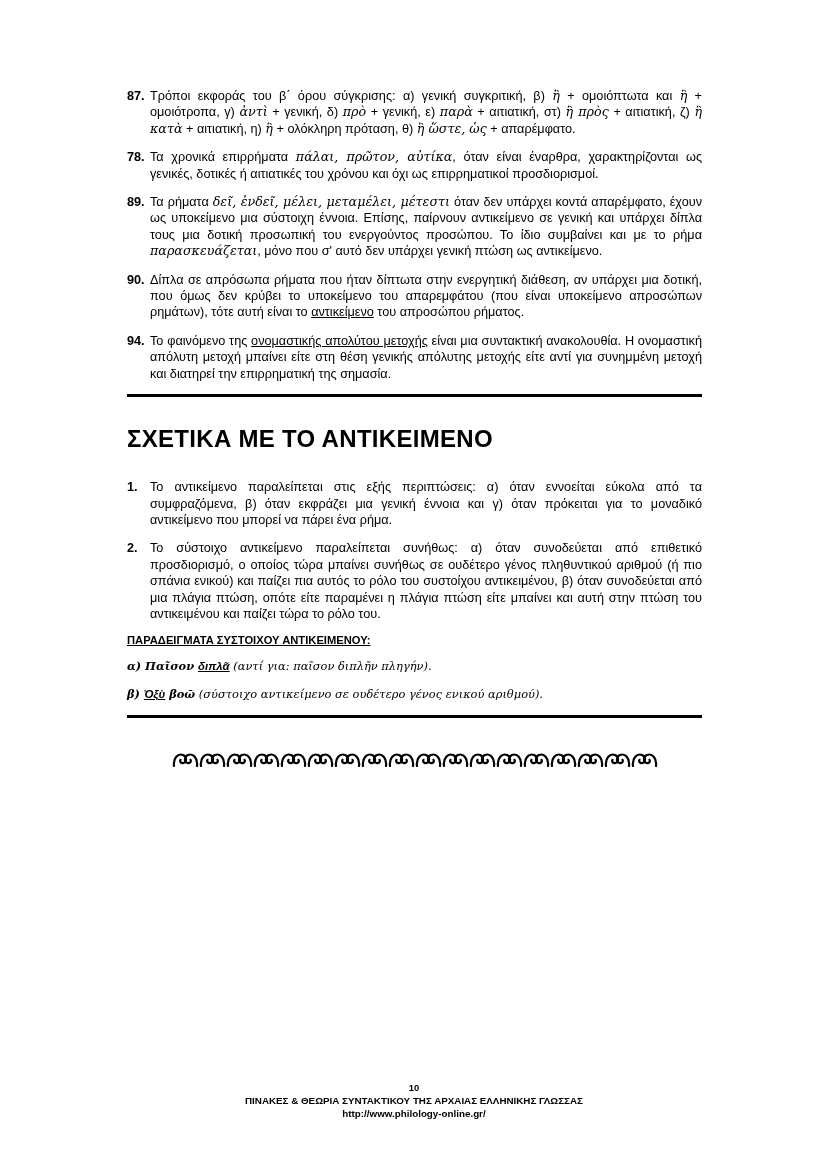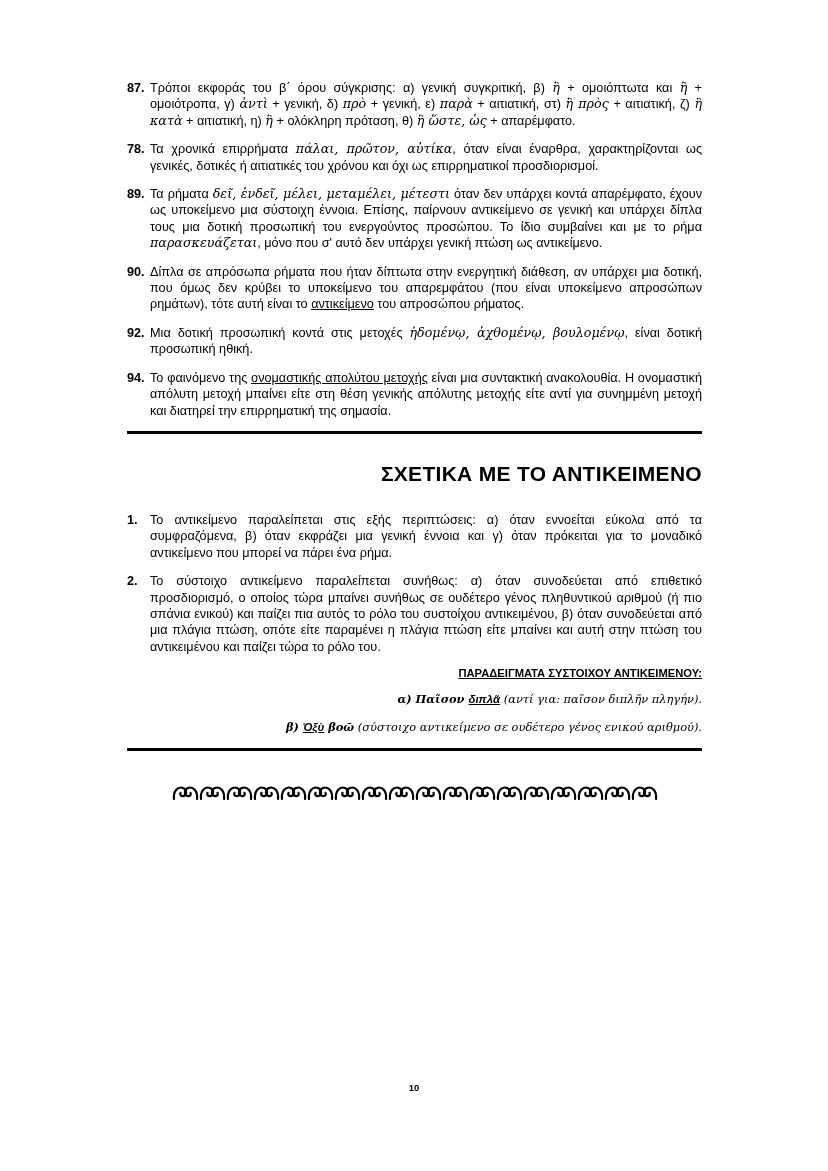--- a/index.html
+++ b/index.html
@@ -4,45 +4,45 @@
 <style>
   html,body {margin:0; padding:0; background:#fff;}
   .page {
     position:relative;
     width:828px; height:1171px;
     background:#ffffff;
     color:#000;
     font-family:"Liberation Sans","DejaVu Sans",sans-serif;
     overflow:hidden;
   }
-  .content {position:absolute; left:127px; top:80px; width:575px;}
+  .content {position:absolute; left:127px; top:88px; width:575px;}
 
   .item {
     position:relative;
     padding-left:23px;
     text-align:justify;
     font-size:12.7px;
     line-height:16.4px;
     margin-bottom:12px;
   }
   .item .num {position:absolute; left:0; top:0; font-weight:700;}
 
   
   .gk   {font-family:"DejaVu Serif","Liberation Serif",serif; font-style:italic;}
   .u    {text-decoration:underline;}
   .gkb  {font-family:"DejaVu Serif","Liberation Serif",serif; font-style:italic; font-weight:700;}
   .gkbu {font-family:Liberation Sans, sans-serif; font-style:italic; font-weight:700; text-decoration:underline;}
 
   .rule {border:none; border-top:3px solid #000; margin:10px 0 0 0;}
   .section-title {
-    font-size:21px; font-weight:700; text-align:right;
+    font-size:24px; font-weight:700; text-align:left;
     letter-spacing:0.3px; margin:28px 0 26px 0;
   }
 
-  .examples {margin-top:6px;text-align:right;}
+  .examples {margin-top:6px;}
   .examples-header {
     font-size:11.2px; font-weight:700; text-decoration:underline;
     margin-bottom:13px;
   }
   .example {font-size:11.4px; line-height:14px; margin-bottom:14px;}
 
   .rule-bottom {border:none; border-top:3px solid #000; margin:6px 0 0 0;}
 
   .ornament-row {text-align:center; margin-top:32px;}
 
@@ -67,24 +67,20 @@
       <span class="num">78.</span>
       <div class="txt"><span>Τα χρονικά επιρρήματα </span><span class="gk">πάλαι, πρῶτον, αὐτίκα</span><span>, όταν είναι έναρθρα, χαρακτηρίζονται ως γενικές, δοτικές ή αιτιατικές του χρόνου και όχι ως επιρρηματικοί προσδιορισμοί.</span></div>
     </div>
     <div class="item">
       <span class="num">89.</span>
       <div class="txt"><span>Τα ρήματα </span><span class="gk">δεῖ, ἐνδεῖ, μέλει, μεταμέλει, μέτεστι</span><span> όταν δεν υπάρχει κοντά απαρέμφατο, έχουν ως υποκείμενο μια σύστοιχη έννοια. Επίσης, παίρνουν αντικείμενο σε γενική και υπάρχει δίπλα τους μια δοτική προσωπική του ενεργούντος προσώπου. Το ίδιο συμβαίνει και με το ρήμα </span><span class="gk">παρασκευάζεται</span><span>, μόνο που σ' αυτό δεν υπάρχει γενική πτώση ως αντικείμενο.</span></div>
     </div>
     <div class="item">
       <span class="num">90.</span>
       <div class="txt"><span>Δίπλα σε απρόσωπα ρήματα που ήταν δίπτωτα στην ενεργητική διάθεση, αν υπάρχει μια δοτική, που όμως δεν κρύβει το υποκείμενο του απαρεμφάτου (που είναι υποκείμενο απροσώπων ρημάτων), τότε αυτή είναι το </span><span class="u">αντικείμενο</span><span> του απροσώπου ρήματος.</span></div>
-    </div>
-    <div class="item">
-      <span class="num">92.</span>
-      <div class="txt"><span>Μια δοτική προσωπική κοντά στις μετοχές </span><span class="gk">ἡδομένῳ, ἀχθομένῳ, βουλομένῳ</span><span>, είναι δοτική προσωπική ηθική.</span></div>
     </div>
     <div class="item">
       <span class="num">94.</span>
       <div class="txt"><span>Το φαινόμενο της </span><span class="u">ονομαστικής απολύτου μετοχής</span><span> είναι μια συντακτική ανακολουθία. Η ονομαστική απόλυτη μετοχή μπαίνει είτε στη θέση γενικής απόλυτης μετοχής είτε αντί για συνημμένη μετοχή και διατηρεί την επιρρηματική της σημασία.</span></div>
     </div>
 
     <hr class="rule">
 
     <div class="section-title">ΣΧΕΤΙΚΑ ΜΕ ΤΟ ΑΝΤΙΚΕΙΜΕΝΟ</div>
 
@@ -131,14 +127,16 @@
         <use href="#curlpair" x="405"></use>
           <use href="#curlpair" x="432"></use>
           <use href="#curlpair" x="459"></use>
       </svg>
     </div>
 
   </div>
 
   <div class="footer">
     <div class="pagenum">10</div>
+    <div class="fline">ΠΙΝΑΚΕΣ &amp; ΘΕΩΡΙΑ ΣΥΝΤΑΚΤΙΚΟΥ ΤΗΣ ΑΡΧΑΙΑΣ ΕΛΛΗΝΙΚΗΣ ΓΛΩΣΣΑΣ</div>
+    <div class="fline">http://www.philology-online.gr/</div>
   </div>
 </div>
 
 </body></html>

